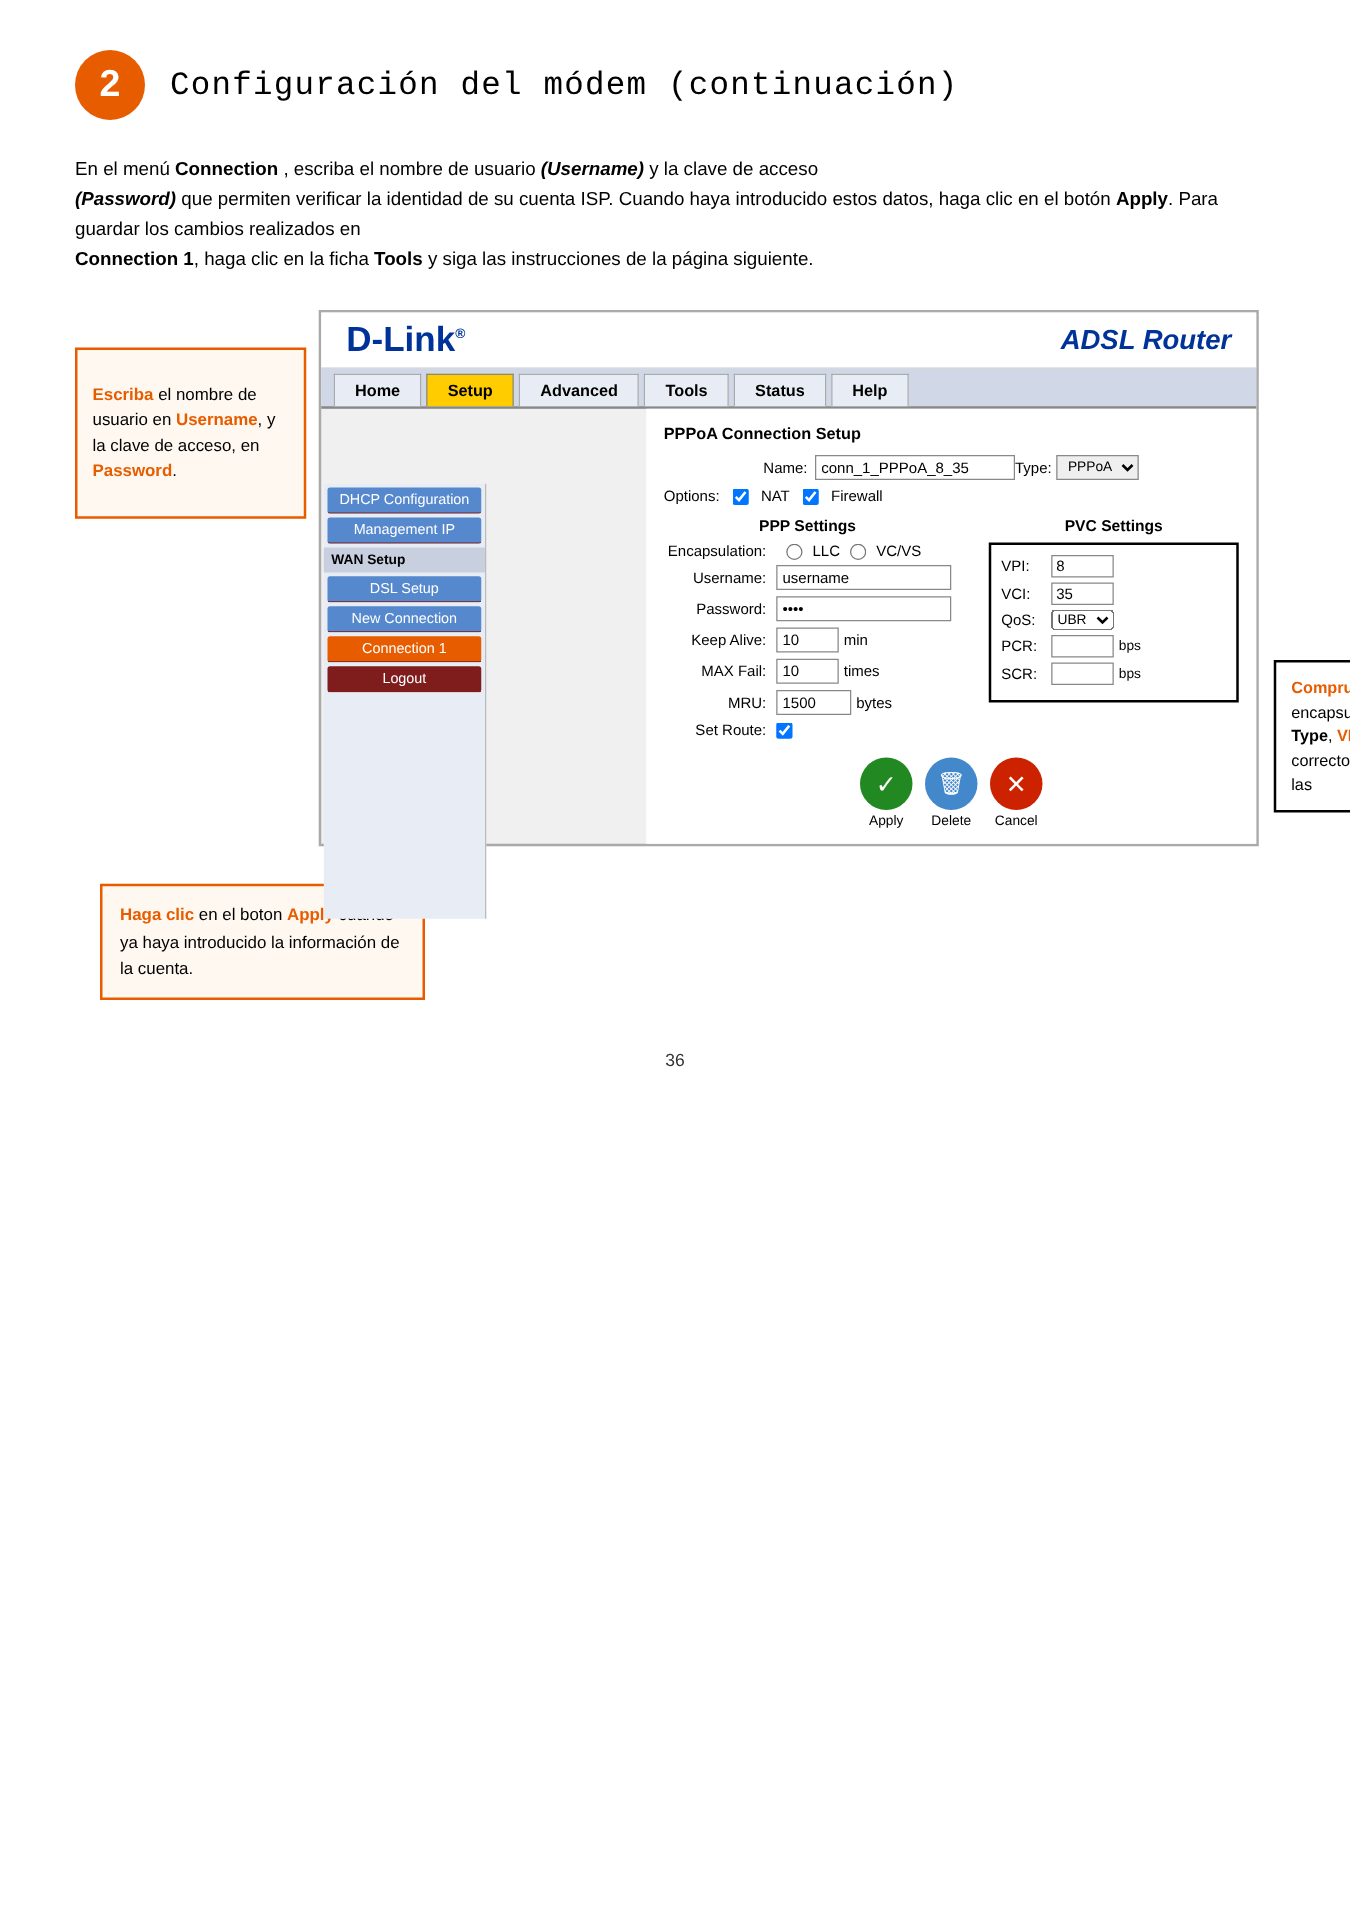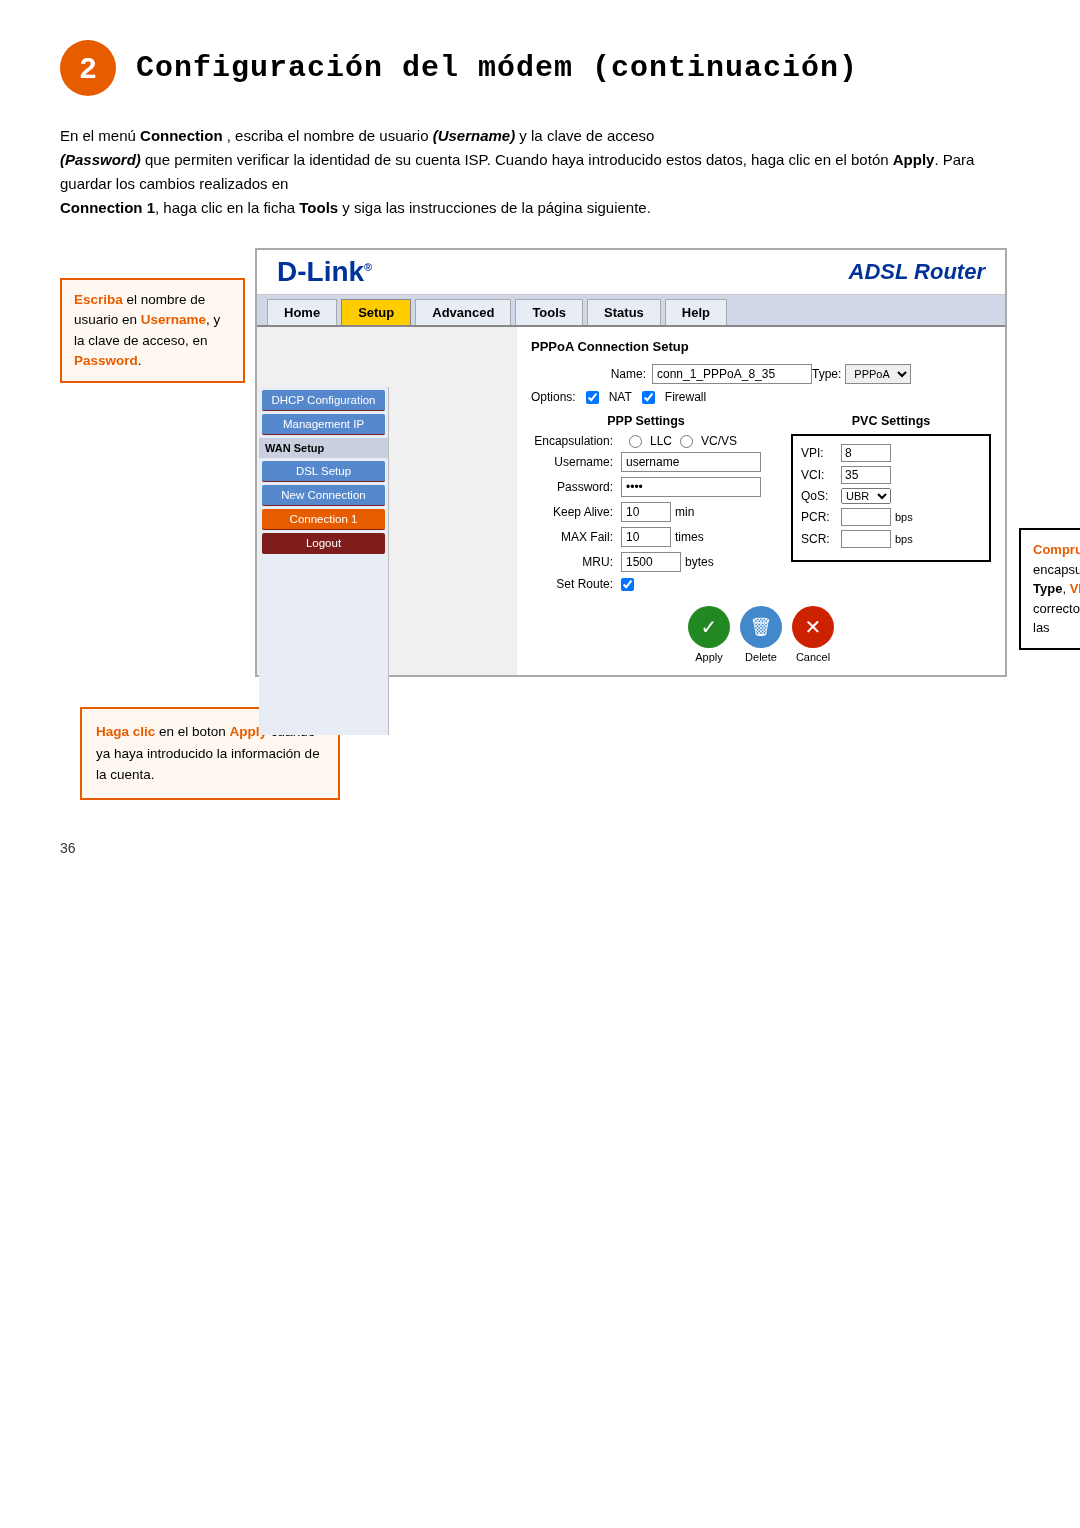--- a/index.html
+++ b/index.html
@@ -27,38 +27,38 @@
       display: flex;
       align-items: center;
       justify-content: center;
       color: #fff;
       font-size: 30px;
       font-weight: bold;
       flex-shrink: 0;
       margin-right: 20px;
     }
     .page-title {
-      font-size: 30px;
-      font-weight: bold;
+      font-size: 26px;
+      font-weight: normal;
       font-family: 'Courier New', monospace;
       letter-spacing: 1px;
     }
 
     
     .intro-text {
       font-size: 15px;
       line-height: 1.6;
       margin-bottom: 28px;
     }
     .intro-text b { font-weight: bold; }
     .intro-text i { font-style: italic; font-weight: bold; }
     .callout-box-top {
       border: 2px solid #e85c00;
       background: #fff8f0;
-      padding: 10px 12px;
+      padding: 26px 12px;
       font-size: 13.5px;
       line-height: 1.5;
       margin-bottom: 0;
       position: absolute;
       top: 30px;
       left: 0;
       width: 190px;
     }
     .callout-text-red { color: #e85c00; font-weight: bold; }
 
@@ -257,21 +257,21 @@
       border: 2px solid #e85c00;
       background: #fff8f0;
       padding: 12px 14px;
       font-size: 13.5px;
       line-height: 1.6;
       width: 260px;
     }
 
     
     .page-number {
-      text-align: left;
+      text-align: center;
       margin-top: 40px;
       font-size: 14px;
       color: #333;
     }
 
     .content-layout {
       display: flex;
       position: relative;
     }
 

